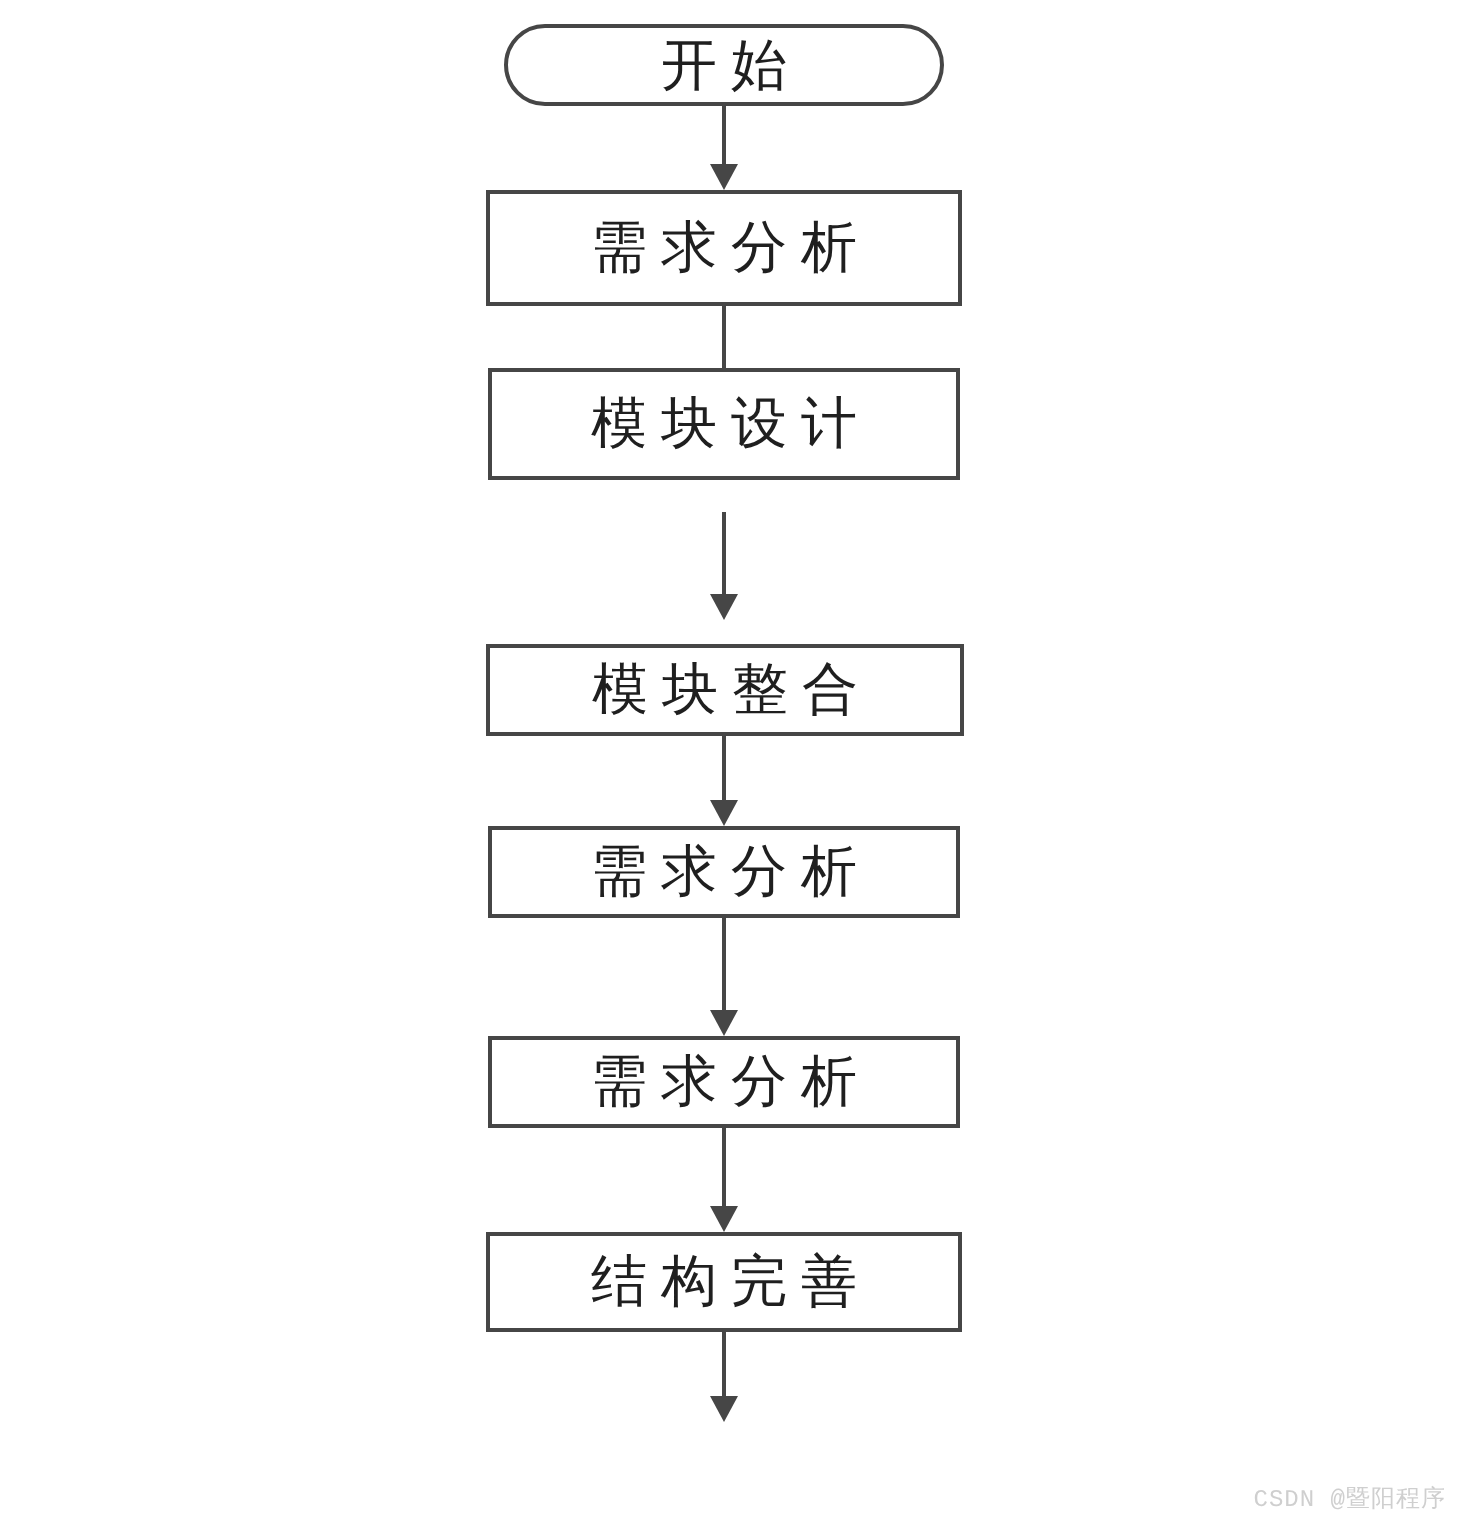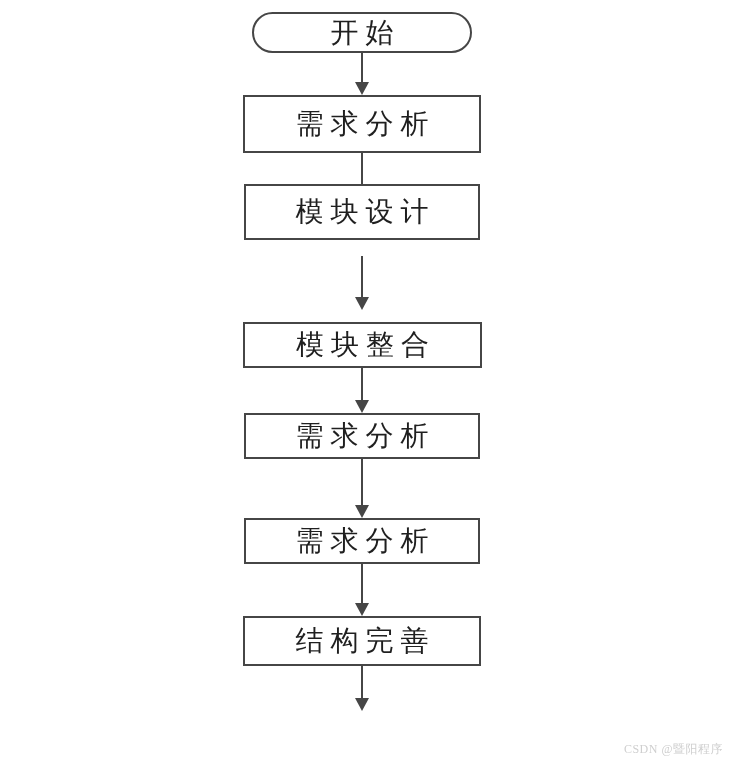--- a/index.html
+++ b/index.html
@@ -57,21 +57,21 @@
     width: 0;
     height: 0;
     border-left: 7px solid transparent;
     border-right: 7px solid transparent;
     border-top: 13px solid #464646;
   }
   .watermark {
     position: absolute;
     right: 10px;
     bottom: 7px;
-    font-family: Liberation Serif, serif;
+    font-family: Liberation Mono, monospace;
     font-size: 12px;
     color: #cfcfcf;
     letter-spacing: 0.5px;
     z-index: 3;
   }
 </style>
 </head>
 <body>
 
 <div class="canvas">

